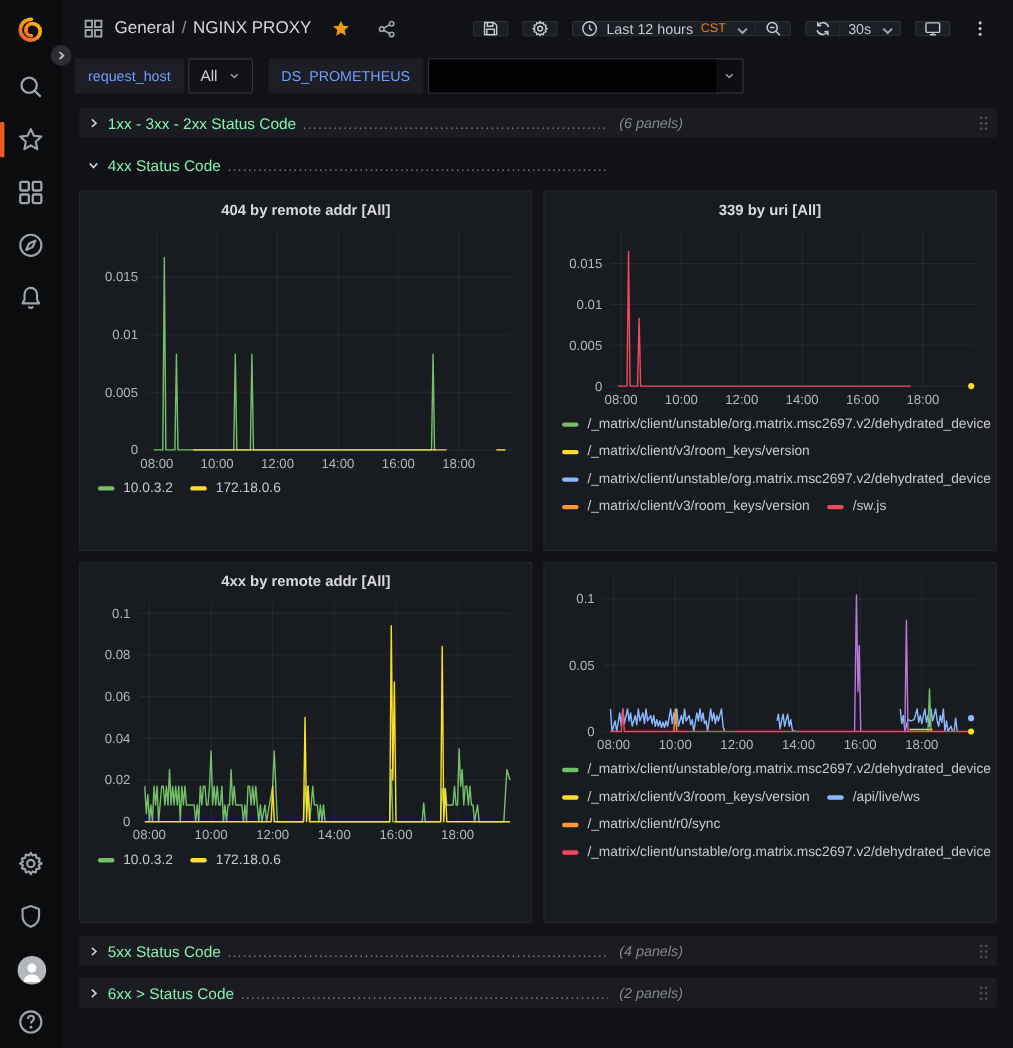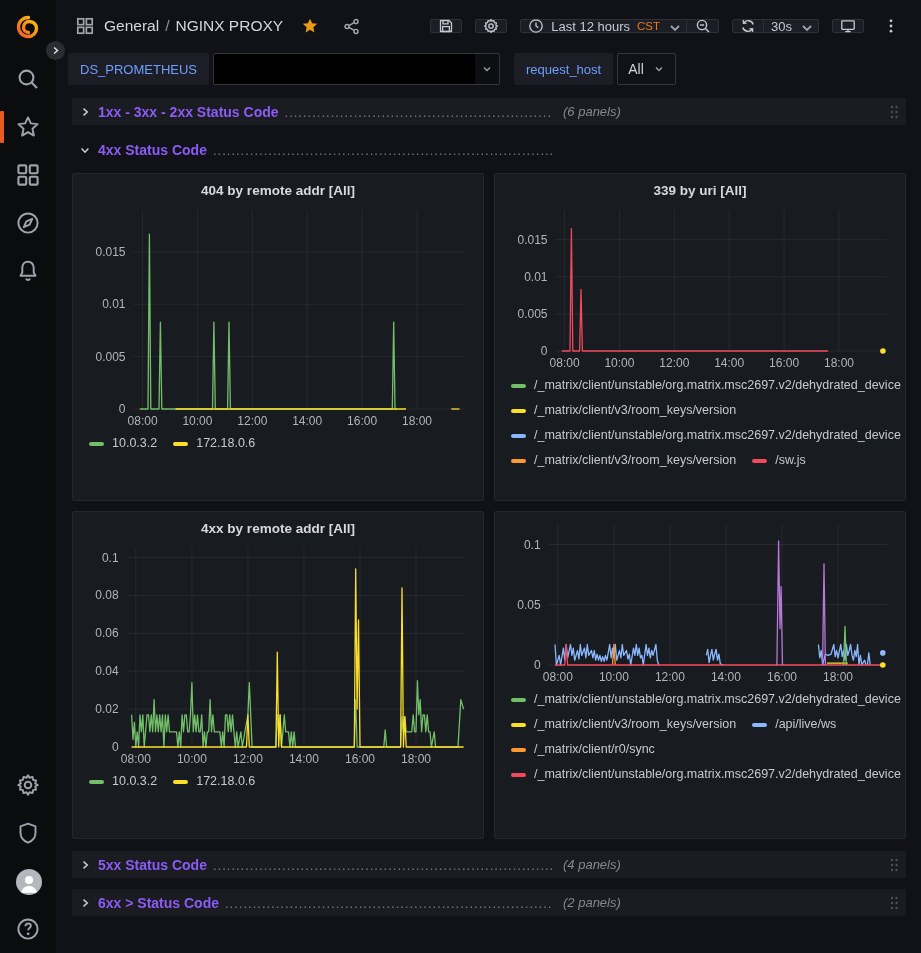--- a/index.html
+++ b/index.html
@@ -41,21 +41,21 @@
 .sel-black .fill{flex:1;align-self:stretch;background:#000}
 .sel-black .chevbox{width:24px;display:flex;align-items:center;justify-content:center}
 .sel-all{height:32px;border:1px solid #33363d;border-radius:2px;display:flex;align-items:center;gap:9px;padding:0 10px;font-size:14px;color:#d0d1d6}
 
 .dash{padding:8px 15px 0 16px}
 .row-bar{height:27px;display:flex;align-items:center;background:#1a1c21;margin-bottom:11px;padding:0 8px 0 7px;position:relative;cursor:pointer}
 .row-bar.expanded{background:transparent;margin-bottom:10px}
 .row-left{display:flex;align-items:baseline;width:462px;overflow:hidden}
 .row-chev{width:12px;height:12px;color:#cdced3;flex:none;align-self:center}
 .row-chev.open{transform:rotate(90deg)}
-.row-label{font-weight:700;font-size:14px;color:#8b5cf6;margin-left:7px;white-space:nowrap;flex:none}
+.row-label{font-weight:400;font-size:14px;color:#86efac;margin-left:7px;white-space:nowrap;flex:none}
 .row-dots{flex:1;overflow:hidden;white-space:nowrap;color:rgba(204,204,220,0.55);font-size:13px;margin-left:6px;letter-spacing:1px}
 .row-count{font-style:italic;font-size:13px;color:#85888f;margin-left:10px}
 .row-handle{position:absolute;right:7px;top:50%;transform:translateY(-50%);color:#4d5058}
 
 .panels{display:grid;grid-template-columns:1fr 1fr;gap:10px;margin-bottom:12px}
 .panel{background:#181b1f;border:1px solid #25272d;border-radius:2px;height:328px;padding:5px 10px 8px;overflow:hidden;display:flex;flex-direction:column}
 .panel-title{text-align:center;font-size:13.5px;font-weight:600;color:#d8d9de;line-height:24px;flex:none}
 .chart-area{width:100%;flex:none}
 .legend-inline .chart-area{height:226px}
 .legend-list .chart-area{height:168px}
@@ -238,41 +238,41 @@
             <circle cx="8" cy="2.8" r="1.4"></circle>
             <circle cx="8" cy="8" r="1.4"></circle>
             <circle cx="8" cy="13.2" r="1.4"></circle>
           </svg>
       </div>
     </div>
   </div>
 
   <div class="varrow">
     <div class="var-group">
+      <div class="chip">request_host</div>
+      <div class="sel-all">
+        <span>All</span>
+        <span class="chev">
+            <svg viewBox="0 0 16 16" fill="none" stroke="currentColor" stroke-width="1.8">
+              <path d="M4 6 L8 10 L12 6"></path>
+            </svg>
+          </span>
+      </div>
+    </div>
+    <div class="var-group">
       <div class="chip">DS_PROMETHEUS</div>
       <div class="sel-black">
         <div class="fill"></div>
         <div class="chevbox">
             <span class="chev">
               <svg viewBox="0 0 16 16" fill="none" stroke="currentColor" stroke-width="1.8">
                 <path d="M4 6 L8 10 L12 6"></path>
               </svg>
             </span>
           </div>
-      </div>
-    </div>
-    <div class="var-group">
-      <div class="chip">request_host</div>
-      <div class="sel-all">
-        <span>All</span>
-        <span class="chev">
-            <svg viewBox="0 0 16 16" fill="none" stroke="currentColor" stroke-width="1.8">
-              <path d="M4 6 L8 10 L12 6"></path>
-            </svg>
-          </span>
       </div>
     </div>
   </div>
 
   <div class="dash">
 
     <div class="row-bar">
       <span class="row-chev">
           <svg viewBox="0 0 16 16" fill="none" stroke="currentColor" stroke-width="2">
             <path d="M6 3.5 L11 8 L6 12.5"></path>

